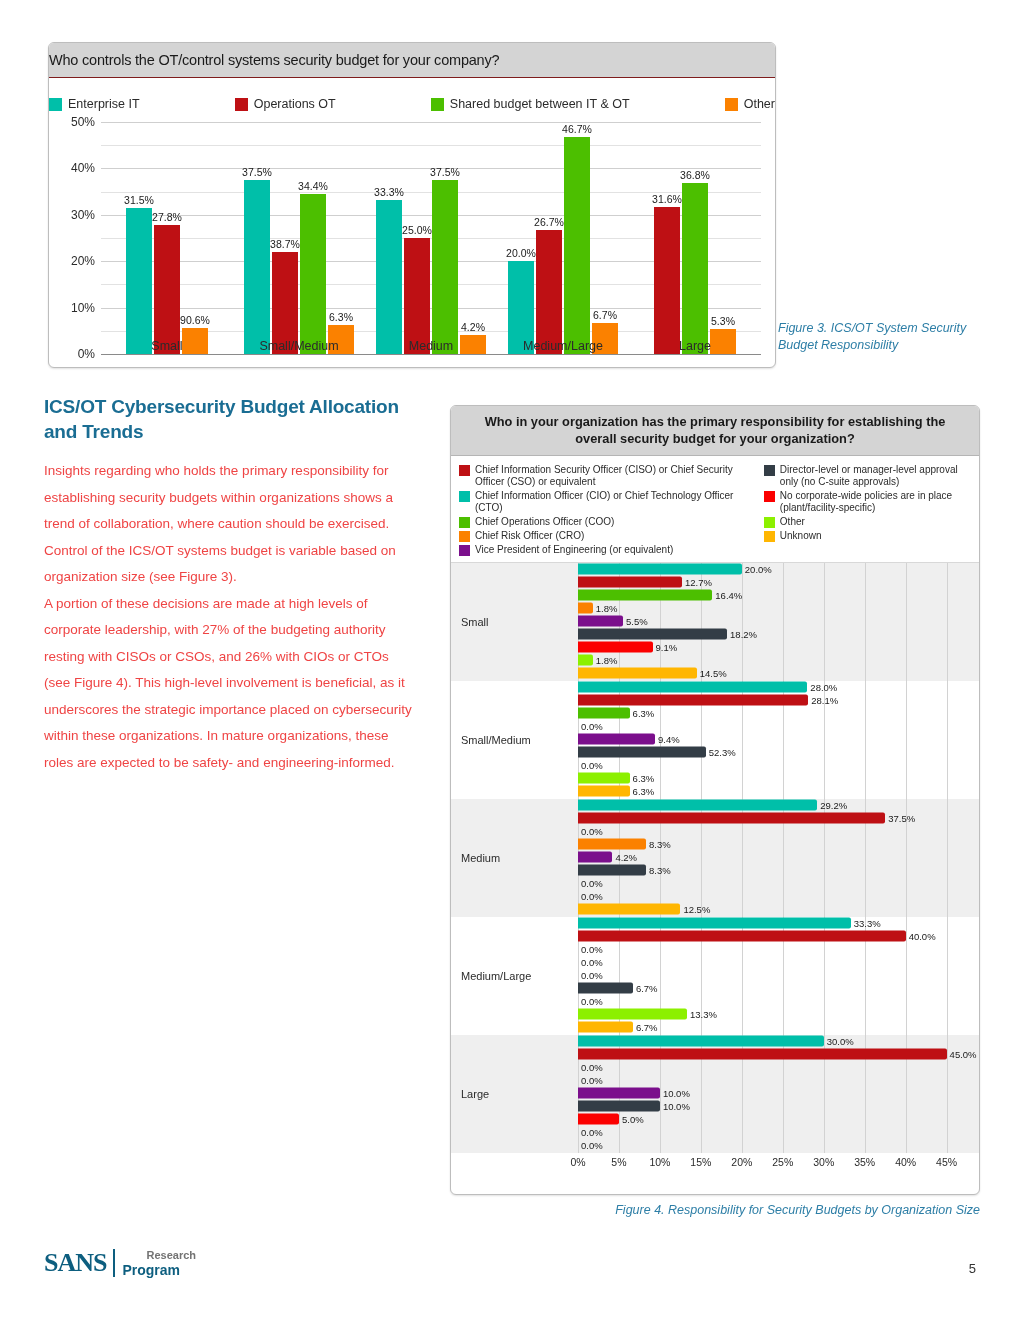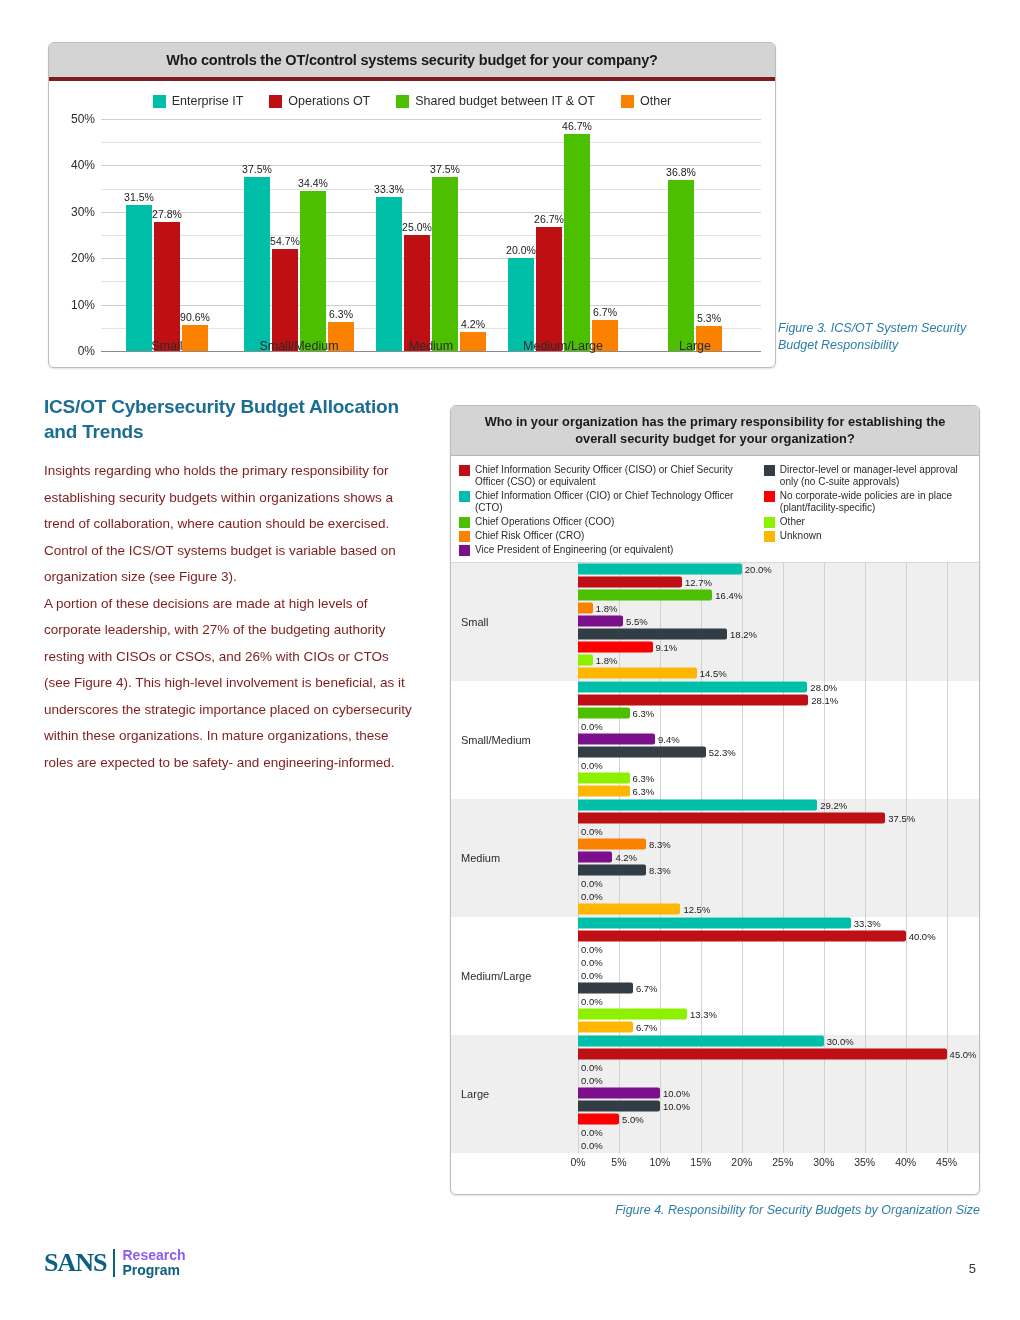--- a/index.html
+++ b/index.html
@@ -8,28 +8,28 @@
     font-family:"Liberation Sans", sans-serif;
     color:#231f20;position:relative;overflow:hidden;
   }
   
   #fig3-card{
     position:absolute;left:48px;top:42px;width:728px;height:326px;
     border:1px solid #bdbdbd;border-radius:6px;background:#fff;box-sizing:border-box;
     box-shadow:0 1px 2px rgba(0,0,0,.12);
   }
   #fig3-title{
-    height:34px;line-height:34px;text-align:center;
-    background:#d4d4d4;border-bottom:4px solid #7f1d1d;
+    height:34px;line-height:34px;
+    background:#d4d4d4;border-bottom:1px solid #7f1d1d;
     border-radius:5px 5px 0 0;
-    font-size:14.5px;font-weight:bold;color:#1a1a1a;letter-spacing:-.2px;
+    font-size:14.5px;font-weight:normal;color:#1a1a1a;letter-spacing:-.2px;
   }
   #fig3-legend{
-    display:flex;justify-content:center;align-items:center;gap:26px;
-    height:28px;padding-top:6px;
+    display:flex;justify-content:space-between;align-items:center;gap:26px;
+    height:28px;padding-top:12px;
   }
   .lg{display:flex;align-items:center;gap:6px;font-size:12.5px;color:#2b2b2b;}
   .sw{width:13px;height:13px;display:inline-block;}
   #fig3-plot{position:relative;margin:4px 0 0 52px;width:660px;height:232px;}
   .ytick{position:absolute;right:100%;margin-right:6px;transform:translateY(-50%);
          font-size:12px;color:#2b2b2b;white-space:nowrap;}
   .gl{position:absolute;left:0;right:0;height:1px;background:#e2e2e2;}
   .gl.major{background:#cfcfcf;}
   .gl.axis{background:#8a8a8a;}
   #fig3-groups{position:absolute;left:0;right:0;bottom:0;top:0;display:flex;}
@@ -44,21 +44,21 @@
     position:absolute;left:778px;top:320px;width:200px;
     font-size:12.5px;line-height:17px;font-style:italic;color:#2d7ea6;
   }
   
   #leftcol{position:absolute;left:44px;top:394px;width:370px;}
   .h2{
     font-size:19px;font-weight:bold;color:#1a6d93;line-height:25px;
     margin:0 0 14px 0;letter-spacing:-.2px;
   }
   .h2.second{margin-top:36px;}
-  .para{font-size:13.5px;line-height:26.5px;color:#7f1d1d;margin:0;}
+  .para{font-size:13.5px;line-height:26.5px;color:#ef4444;margin:0;}
   
   #fig4-card{
     position:absolute;left:450px;top:405px;width:530px;height:790px;
     border:1px solid #bdbdbd;border-radius:6px;background:#fff;box-sizing:border-box;
     box-shadow:0 1px 2px rgba(0,0,0,.12);
   }
   #fig4-title{
     background:#d4d4d4;border-bottom:1px solid #b5b5b5;border-radius:5px 5px 0 0;
     text-align:center;font-size:12.8px;font-weight:bold;color:#1a1a1a;
     padding:7px 22px 8px 22px;line-height:17px;
@@ -155,21 +155,21 @@
             <div class="vlbl" style="bottom: 27.984px;">90.6%</div>
           </div>
         </div>
         <div class="vgroup">
           <div class="vbarwrap">
             <div class="vbar" style="height: 174px; background: rgb(0, 191, 169);"></div>
             <div class="vlbl" style="bottom: 176px;">37.5%</div>
           </div>
           <div class="vbarwrap">
             <div class="vbar" style="height: 101.616px; background: rgb(190, 16, 20);"></div>
-            <div class="vlbl" style="bottom: 103.616px;">54.7%</div>
+            <div class="vlbl" style="bottom: 103.616px;">38.7%</div>
           </div>
           <div class="vbarwrap">
             <div class="vbar" style="height: 159.616px; background: rgb(76, 191, 0);"></div>
             <div class="vlbl" style="bottom: 161.616px;">34.4%</div>
           </div>
           <div class="vbarwrap">
             <div class="vbar" style="height: 29.232px; background: rgb(251, 129, 0);"></div>
             <div class="vlbl" style="bottom: 31.232px;">6.3%</div>
           </div>
         </div>
@@ -203,20 +203,24 @@
           <div class="vbarwrap">
             <div class="vbar" style="height: 216.688px; background: rgb(76, 191, 0);"></div>
             <div class="vlbl" style="bottom: 218.688px;">46.7%</div>
           </div>
           <div class="vbarwrap">
             <div class="vbar" style="height: 31.088px; background: rgb(251, 129, 0);"></div>
             <div class="vlbl" style="bottom: 33.088px;">6.7%</div>
           </div>
         </div>
         <div class="vgroup">
+          <div class="vbarwrap">
+            <div class="vbar" style="height: 146.624px; background: rgb(190, 16, 20);"></div>
+            <div class="vlbl" style="bottom: 148.624px;">31.6%</div>
+          </div>
           <div class="vbarwrap">
             <div class="vbar" style="height: 170.752px; background: rgb(76, 191, 0);"></div>
             <div class="vlbl" style="bottom: 172.752px;">36.8%</div>
           </div>
           <div class="vbarwrap">
             <div class="vbar" style="height: 24.592px; background: rgb(251, 129, 0);"></div>
             <div class="vlbl" style="bottom: 26.592px;">5.3%</div>
           </div>
         </div>
       </div>
@@ -548,18 +552,18 @@
       <div class="xt" style="left: 390.617px;">45%</div>
     </div>
 </div>
 <div id="fig4-caption">Figure 4. Responsibility for Security Budgets by Organization Size</div>
 
 <div id="footer">
   <div id="sans-logo">
     <span id="sans-word">SANS</span>
     <span id="sans-bar"></span>
     <span>
-      <div id="sans-rp-1" class="rp" style="font-size:14px;font-weight:bold;color:#8b5cf6;line-height:15px;">Research</div>
+      <div id="sans-rp-1" class="rp" style="font-size:11px;font-weight:bold;color:#737373;line-height:15px;margin-left:24px;">Research</div>
       <div id="sans-rp-2" class="rp" style="font-size:14px;font-weight:bold;color:#0d5e7f;line-height:15px;">Program</div>
     </span>
   </div>
   <div id="footer-page">5</div>
 </div>
 
 </body></html>

